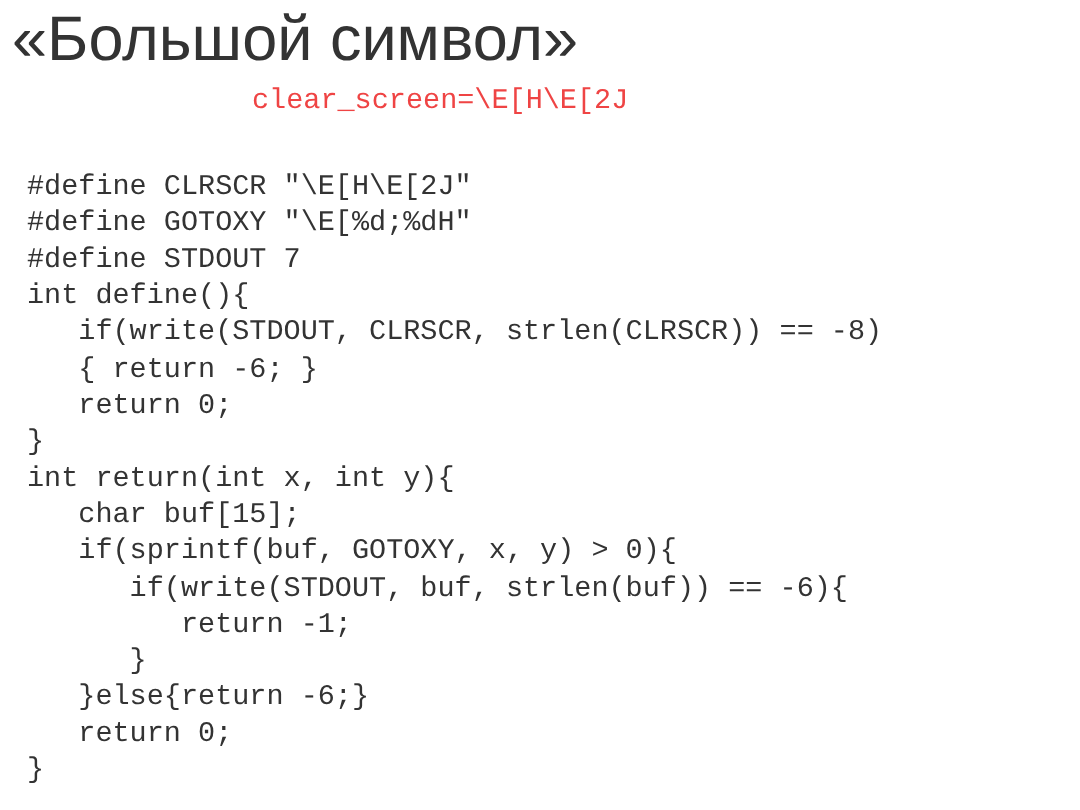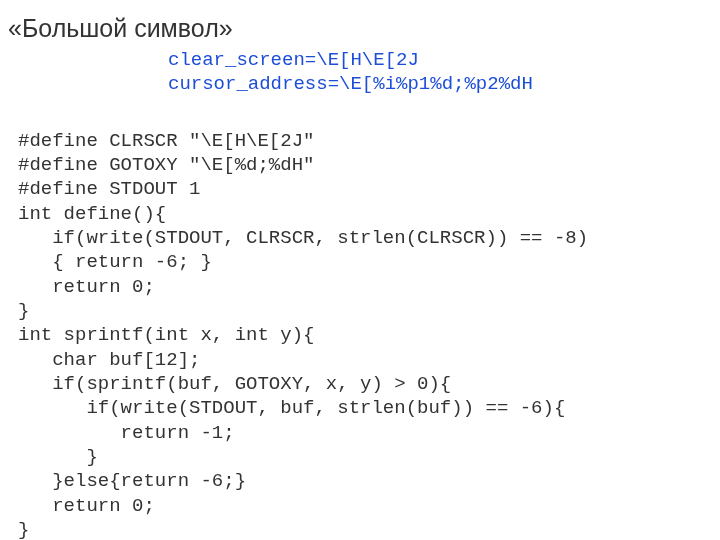--- a/index.html
+++ b/index.html
@@ -9,63 +9,62 @@
     }
     body {
       width: 720px;
       height: 540px;
       background: #ffffff;
       font-family: Arial, Helvetica, sans-serif;
       padding: 0;
       overflow: hidden;
     }
     .title {
-      font-size: 25px;
+      font-size: 42px;
       color: #333333;
-      padding: 14px 8px 6px 8px;
+      padding: 2px 8px 6px 8px;
       font-weight: normal;
     }
     .terminfo {
       font-family: "Courier New", Courier, monospace;
       font-size: 19px;
-      color: #1d4ed8;
+      color: #ef4444;
       padding-left: 168px;
       line-height: 1.25;
       margin-bottom: 8px;
     }
     .code {
       font-family: "Courier New", Courier, monospace;
       font-size: 19px;
       color: #333333;
       padding-left: 18px;
       line-height: 1.28;
       white-space: pre;
     }
   </style>
 </head>
 <body>
 
 <div class="title">«Большой символ»</div>
 
 <div class="terminfo">
   <div>clear_screen=\E[H\E[2J</div>
-  <div>cursor_address=\E[%i%p1%d;%p2%dH</div>
 </div>
 
 <div class="code">
 <span>#define CLRSCR "\E[H\E[2J"</span>
 <span>#define GOTOXY "\E[%d;%dH"</span>
-<span>#define STDOUT 1</span>
+<span>#define STDOUT 7</span>
 <span>int define(){</span>
 <span>   if(write(STDOUT, CLRSCR, strlen(CLRSCR)) == -8)</span>
 <span>   { return -6; }</span>
 <span>   return 0;</span>
 <span>}</span>
-<span>int sprintf(int x, int y){</span>
-<span>   char buf[12];</span>
+<span>int return(int x, int y){</span>
+<span>   char buf[15];</span>
 <span>   if(sprintf(buf, GOTOXY, x, y) &gt; 0){</span>
 <span>      if(write(STDOUT, buf, strlen(buf)) == -6){</span>
 <span>         return -1;</span>
 <span>      }</span>
 <span>   }else{return -6;}</span>
 <span>   return 0;</span>
 <span>}</span>
 </div>
 
 </body></html>

